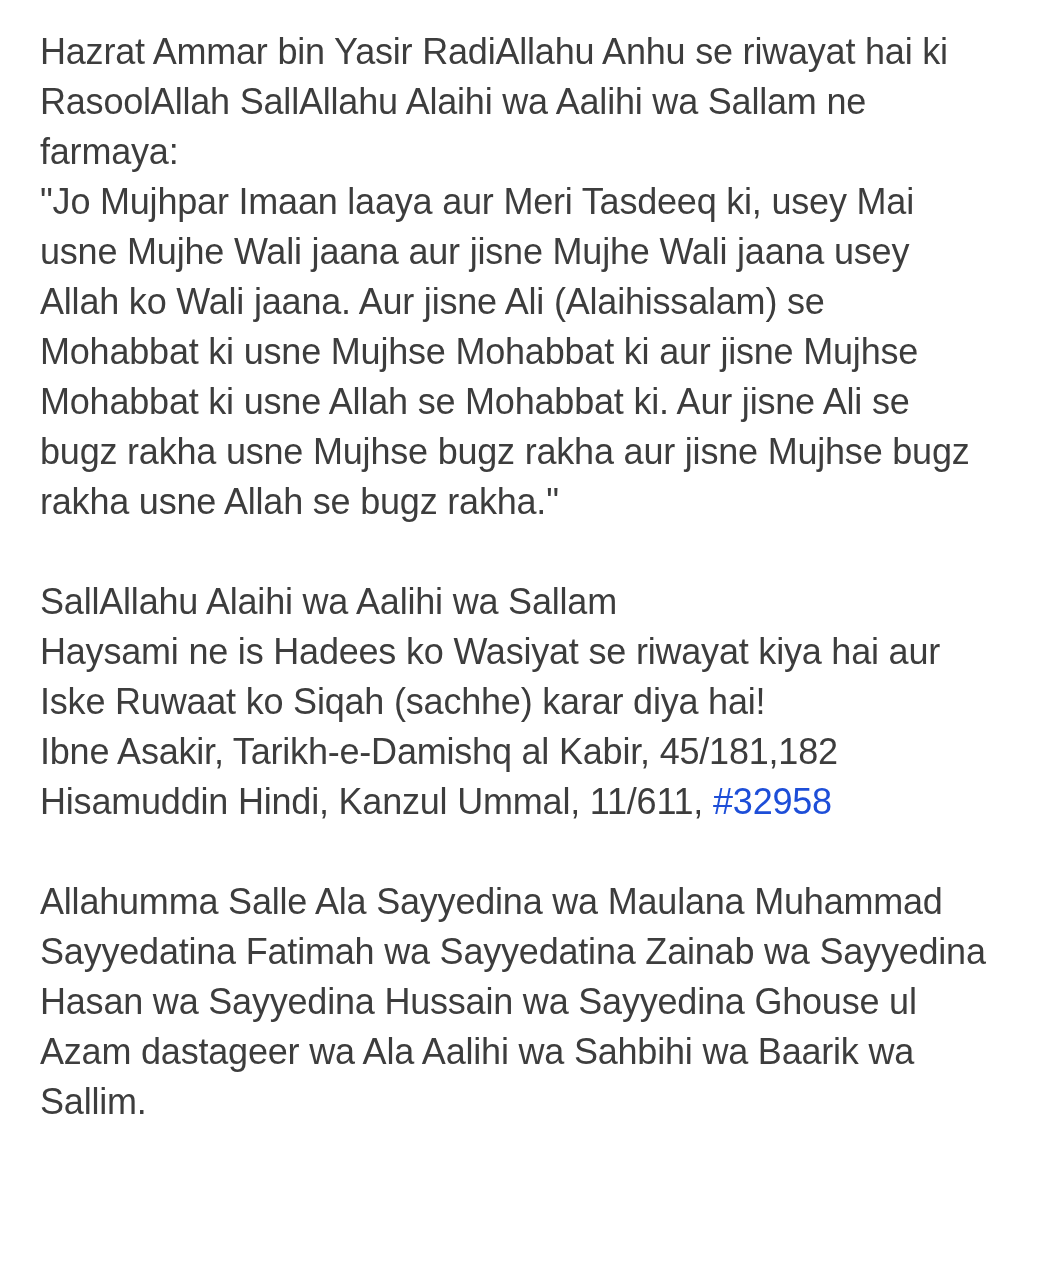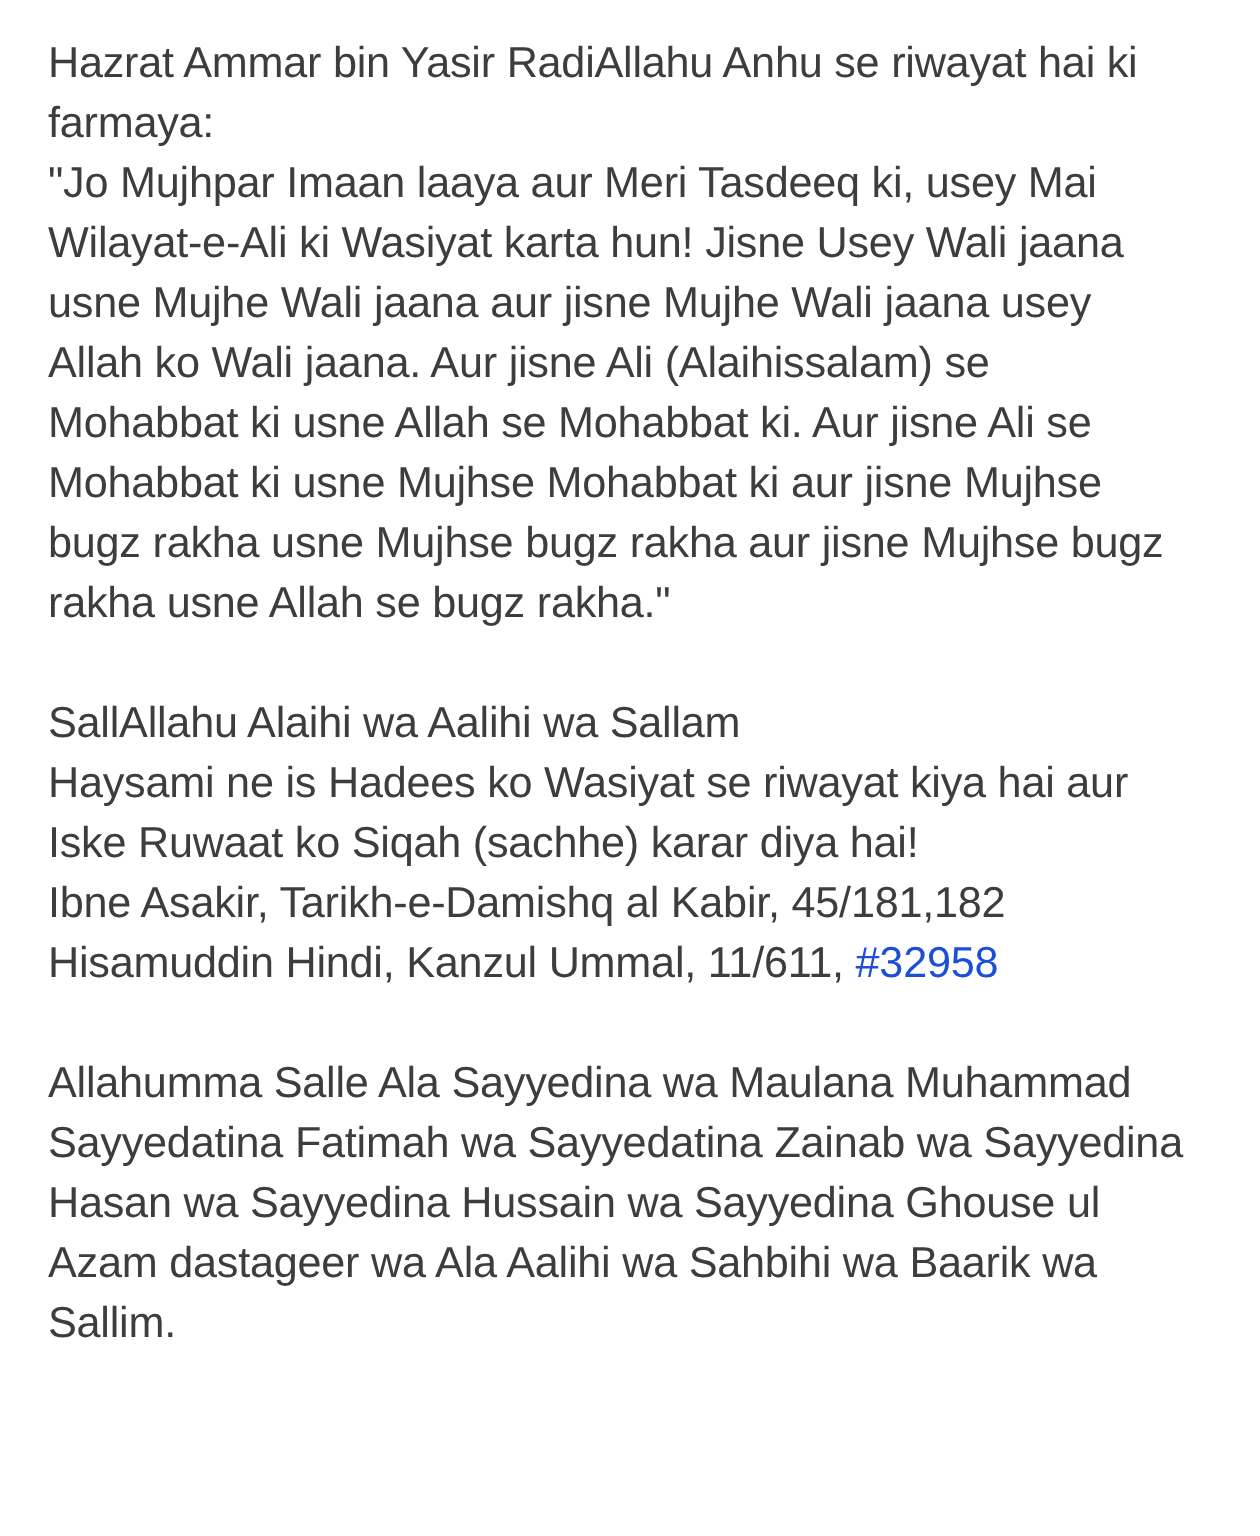--- a/index.html
+++ b/index.html
@@ -37,27 +37,27 @@
     cursor: pointer;
   }
 </style>
 </head>
 <body>
 
 <div class="page">
 
   <div class="para">
     <div class="line">Hazrat Ammar bin Yasir RadiAllahu Anhu se riwayat hai ki</div>
+    <div class="line">RasoolAllah SallAllahu Alaihi wa Aalihi wa Sallam ne</div>
     <div class="line">farmaya:</div>
     <div class="line">"Jo Mujhpar Imaan laaya aur Meri Tasdeeq ki, usey Mai</div>
-    <div class="line">Wilayat-e-Ali ki Wasiyat karta hun! Jisne Usey Wali jaana</div>
     <div class="line">usne Mujhe Wali jaana aur jisne Mujhe Wali jaana usey</div>
     <div class="line">Allah ko Wali jaana. Aur jisne Ali (Alaihissalam) se</div>
+    <div class="line">Mohabbat ki usne Mujhse Mohabbat ki aur jisne Mujhse</div>
     <div class="line">Mohabbat ki usne Allah se Mohabbat ki. Aur jisne Ali se</div>
-    <div class="line">Mohabbat ki usne Mujhse Mohabbat ki aur jisne Mujhse</div>
     <div class="line">bugz rakha usne Mujhse bugz rakha aur jisne Mujhse bugz</div>
     <div class="line">rakha usne Allah se bugz rakha."</div>
   </div>
 
   <div class="para">
     <div class="line">SallAllahu Alaihi wa Aalihi wa Sallam</div>
     <div class="line">Haysami ne is Hadees ko Wasiyat se riwayat kiya hai aur</div>
     <div class="line">Iske Ruwaat ko Siqah (sachhe) karar diya hai!</div>
     <div class="line">Ibne Asakir, Tarikh-e-Damishq al Kabir, 45/181,182</div>
     <div class="line"><span>Hisamuddin Hindi, Kanzul Ummal, 11/611, </span><a class="link">#32958</a></div>

